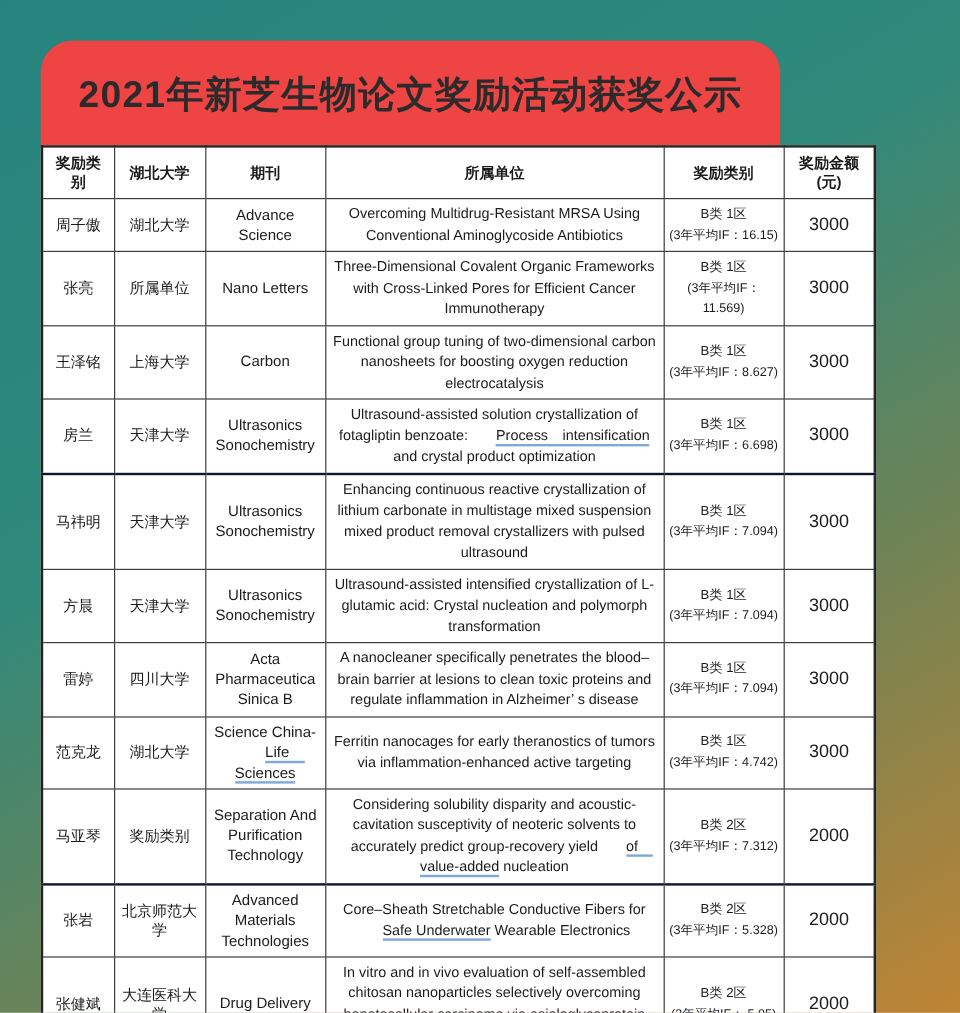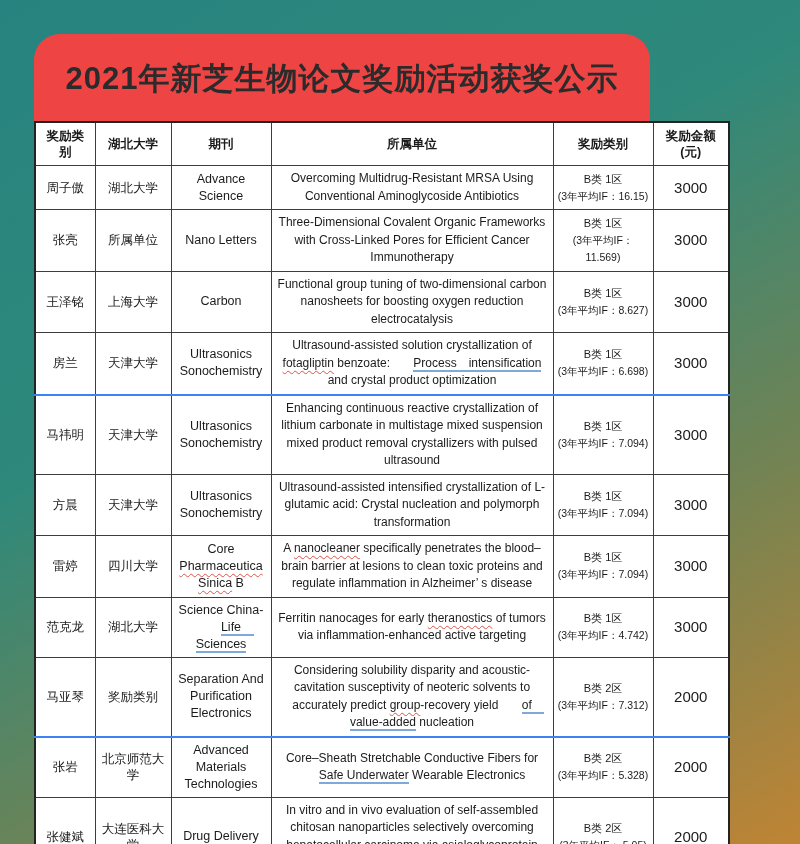--- a/index.html
+++ b/index.html
@@ -26,26 +26,26 @@
   }
   th{font-size:12.5px;font-weight:700;line-height:16px;height:34px;}
   td.c-author,td.c-unit{font-size:12.5px;line-height:16px;}
   td.c-journal{font-size:12.5px;line-height:17px;}
   td.c-paper{font-size:12px;line-height:17.5px;}
   td.c-cat{padding:3px 2px;}
   td.c-cat .cat-l1{font-size:11px;line-height:17px;}
   td.c-cat .cat-l2{font-size:10.5px;line-height:17px;}
   td.c-amount{font-size:15px;line-height:18px;}
   .u-wavy{
-    text-decoration:underline;text-decoration-style:wavy;
+    text-decoration-style:wavy;
     text-decoration-color:#d9544a;text-decoration-thickness:1px;
     text-underline-offset:3px;text-decoration-skip-ink:none;
   }
   .u-line{border-bottom:2.5px solid #7fa8db;margin-left:20px;}
-  tbody tr:nth-child(5) td,tbody tr:nth-child(10) td{border-top:2px solid #3b82f6;}
+  tbody tr:nth-child(5) td,tbody tr:nth-child(10) td{border-top:2px solid #0f172a;}
 </style>
 </head>
 <body>
 
 <div class="card">
   <h1 class="title">2021年新芝生物论文奖励活动获奖公示</h1>
   <table class="awards">
     <colgroup>
       <col style="width:60px">
         <col style="width:76px">
@@ -128,21 +128,21 @@
           <td class="c-paper"><span>Ultrasound-assisted intensified crystallization of L-glutamic acid: Crystal nucleation and polymorph transformation</span></td>
           <td class="c-cat">
             <div class="cat-l1">B类 1区</div>
             <div class="cat-l2">(3年平均IF：7.094)</div>
           </td>
           <td class="c-amount">3000</td>
         </tr>
         <tr>
           <td class="c-author">雷婷</td>
           <td class="c-unit">四川大学</td>
-          <td class="c-journal"><span>Core </span><span class="u-wavy">Pharmaceutica</span><span> </span><span class="u-wavy">Sinica</span><span> B</span></td>
+          <td class="c-journal"><span>Acta </span><span class="u-wavy">Pharmaceutica</span><span> </span><span class="u-wavy">Sinica</span><span> B</span></td>
           <td class="c-paper"><span>A </span><span class="u-wavy">nanocleaner</span><span> specifically penetrates the blood– brain barrier at lesions to clean toxic proteins and regulate inflammation in Alzheimer’ s disease</span></td>
           <td class="c-cat">
             <div class="cat-l1">B类 1区</div>
             <div class="cat-l2">(3年平均IF：7.094)</div>
           </td>
           <td class="c-amount">3000</td>
         </tr>
         <tr>
           <td class="c-author">范克龙</td>
           <td class="c-unit">湖北大学</td>
@@ -150,21 +150,21 @@
           <td class="c-paper"><span>Ferritin nanocages for early </span><span class="u-wavy">theranostics</span><span> of tumors via inflammation-enhanced active targeting</span></td>
           <td class="c-cat">
             <div class="cat-l1">B类 1区</div>
             <div class="cat-l2">(3年平均IF：4.742)</div>
           </td>
           <td class="c-amount">3000</td>
         </tr>
         <tr>
           <td class="c-author">马亚琴</td>
           <td class="c-unit">奖励类别</td>
-          <td class="c-journal"><span>Separation And Purification Electronics</span></td>
+          <td class="c-journal"><span>Separation And Purification Technology</span></td>
           <td class="c-paper"><span>Considering solubility disparity and acoustic-cavitation susceptivity of neoteric solvents to accurately predict </span><span class="u-wavy">group</span><span>-recovery yield </span><span class="u-line">of　value-added</span><span> nucleation</span></td>
           <td class="c-cat">
             <div class="cat-l1">B类 2区</div>
             <div class="cat-l2">(3年平均IF：7.312)</div>
           </td>
           <td class="c-amount">2000</td>
         </tr>
         <tr>
           <td class="c-author">张岩</td>
           <td class="c-unit">北京师范大学</td>

